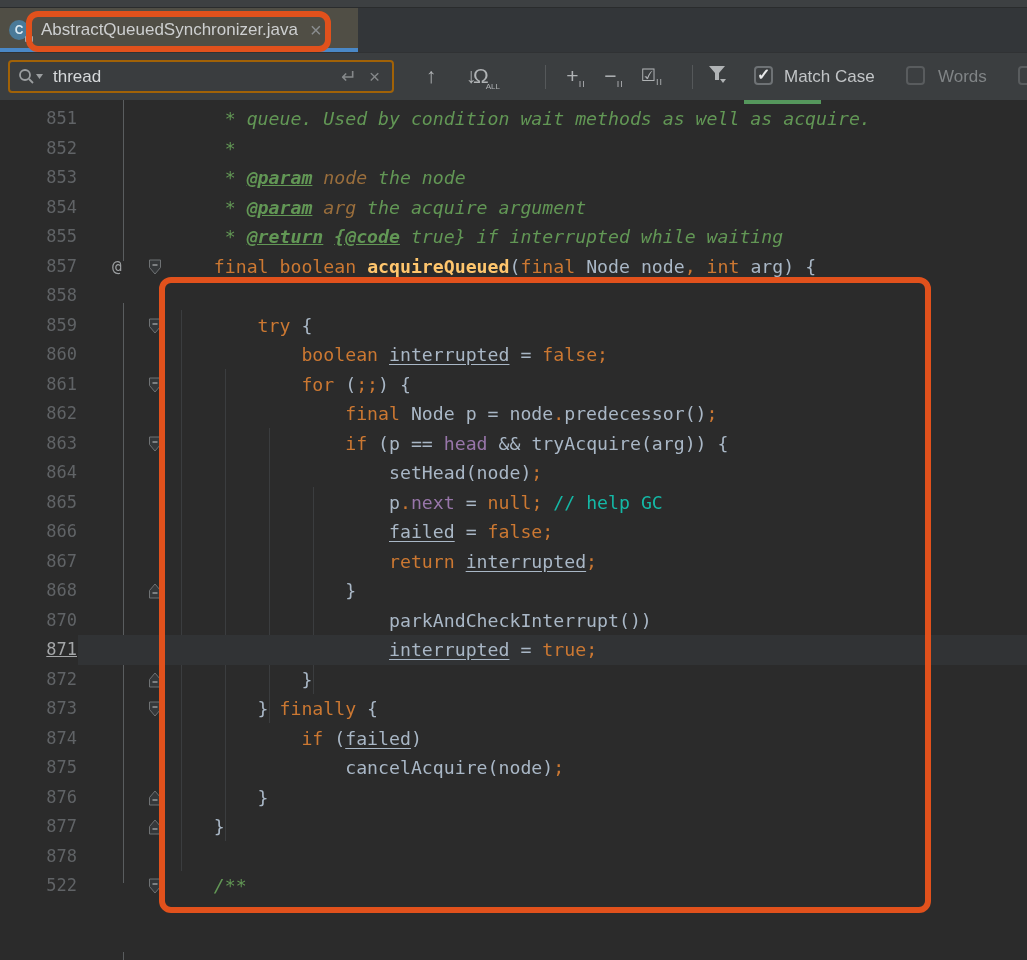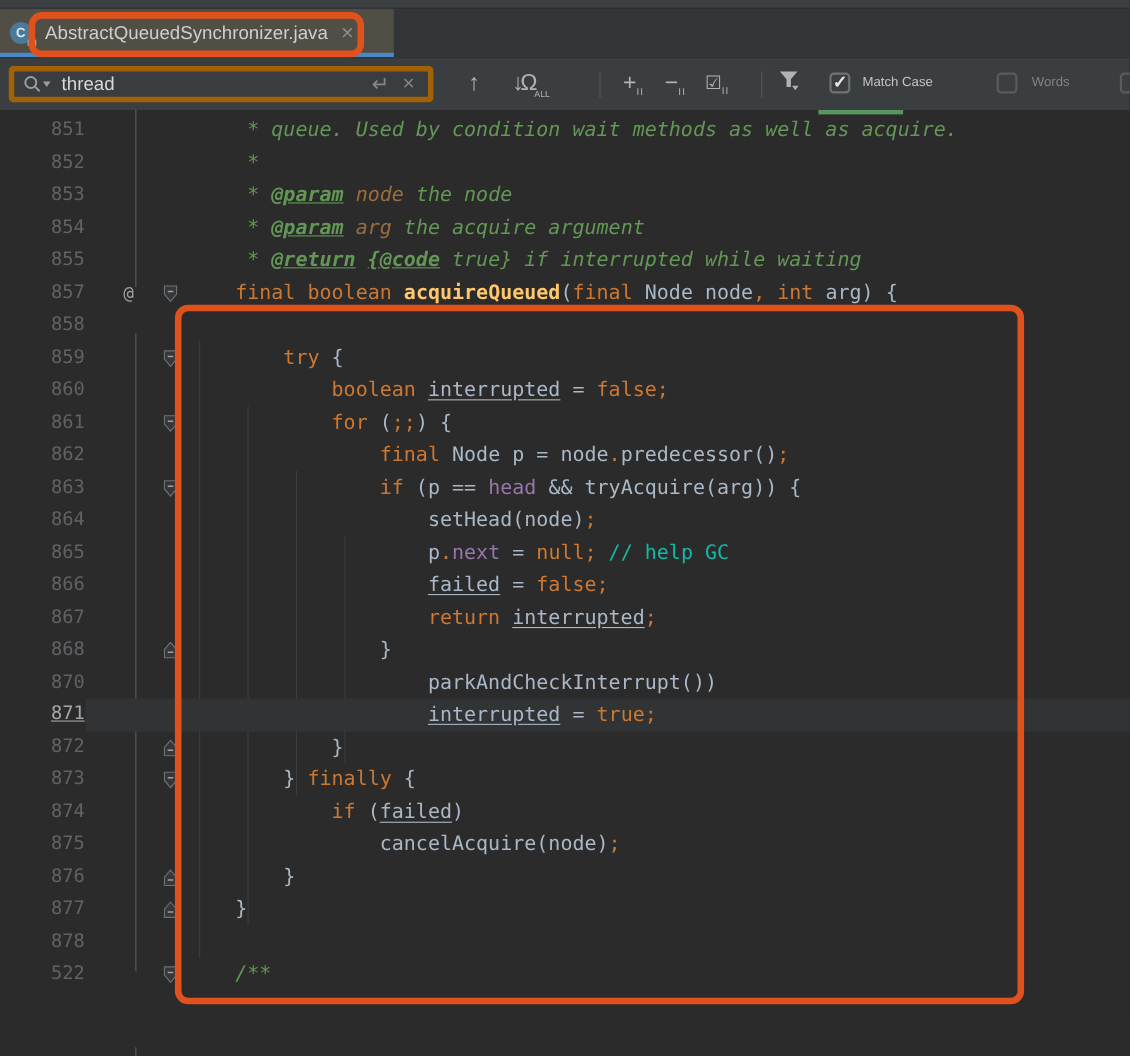--- a/index.html
+++ b/index.html
@@ -13,32 +13,32 @@
   #tab-underline{position:absolute;left:0;top:40px;width:358px;height:4px;}
   .file-icon{position:relative;width:22px;height:22px;margin-left:9px;flex:0 0 auto;}
   .file-icon .ball{position:absolute;left:0;top:1px;width:20px;height:20px;border-radius:50%;background:#4A7A99;color:#D9EAF4;font-size:12px;font-weight:bold;text-align:center;line-height:20px;}
   .file-icon .lock{position:absolute;right:-2px;bottom:-1px;width:8px;height:6px;background:#A4A8AB;border-radius:1px;}
   .file-icon .lock:before{content:"";position:absolute;left:1.5px;top:-4px;width:5px;height:5px;border:1.5px solid #A4A8AB;border-bottom:none;border-radius:3px 3px 0 0;box-sizing:border-box;}
   #tab-title{color:#CDCFD0;font-size:17px;margin-left:10px;white-space:nowrap;}
   #tab-close{color:#8A8D8F;font-size:20px;line-height:20px;margin-left:12px;cursor:pointer;}
 
   
   #find-bar{position:absolute;left:0;top:52px;width:100%;height:48px;background:#3B3E40;border-top:1px solid #303234;box-sizing:border-box;}
-  #search-field{position:absolute;left:8px;top:7px;width:386px;height:33px;background:#3A3D3F;border:5px solid #a16207;border-radius:4px;display:flex;align-items:center;box-sizing:border-box;}
+  #search-field{position:absolute;left:8px;top:7px;width:386px;height:33px;background:#3A3D3F;border:2px solid #a16207;border-radius:4px;display:flex;align-items:center;box-sizing:border-box;}
   #search-field .mag{margin-left:8px;display:flex;align-items:center;}
   #search-query{color:#D6D9DB;font-size:17px;margin-left:9px;flex:1 1 auto;white-space:nowrap;}
   .field-ico{color:#85888A;font-size:19px;margin-right:12px;cursor:pointer;}
   .tbtn{position:absolute;top:10px;color:#B0B3B5;font-size:21px;text-align:center;cursor:pointer;line-height:26px;}
   .tsep{position:absolute;top:12px;width:1px;height:24px;background:#55585A;}
   .sub2{font-size:9px;letter-spacing:1px;position:relative;top:4px;left:0;color:#B0B3B5;}
   .allsub{font-size:8px;position:relative;top:6px;left:-3px;color:#B0B3B5;}
   .cbox{position:absolute;top:13px;width:19px;height:19px;border:2px solid #6E7275;border-radius:4px;box-sizing:border-box;background:#3C3F41;cursor:pointer;}
   .cbox.dim{border-color:#595C5E;}
   .cbox .chk{position:absolute;left:1px;top:-3px;color:#E8E9EA;font-size:16px;font-weight:bold;}
-  .cblabel{position:absolute;top:14px;font-size:12px;}
+  .cblabel{position:absolute;top:14px;font-size:17px;}
 
   
   #editor{position:absolute;left:0;top:100px;width:100%;height:860px;background:#2B2B2B;}
   #match-sliver{position:absolute;left:744px;top:0px;width:77px;height:4px;background:#55975C;}
   .fold-line-seg{position:absolute;left:123px;width:1px;background:#5A5D5F;}
   .iguide{position:absolute;width:1px;background:#3B3D3F;}
   #code-lines{position:absolute;left:10px;top:4px;width:100%;padding-left:22px;}
   .code-row{position:relative;height:29.5px;}
   .code-row.current{background-image:linear-gradient(#313335,#313335);background-repeat:no-repeat;background-position:46px 0;background-size:calc(100% - 46px) 100%;}
   .ln{position:absolute;left:0;top:0;width:45px;text-align:right;color:#606366;font-family:"DejaVu Sans Mono",monospace;font-size:17px;line-height:29.5px;}

